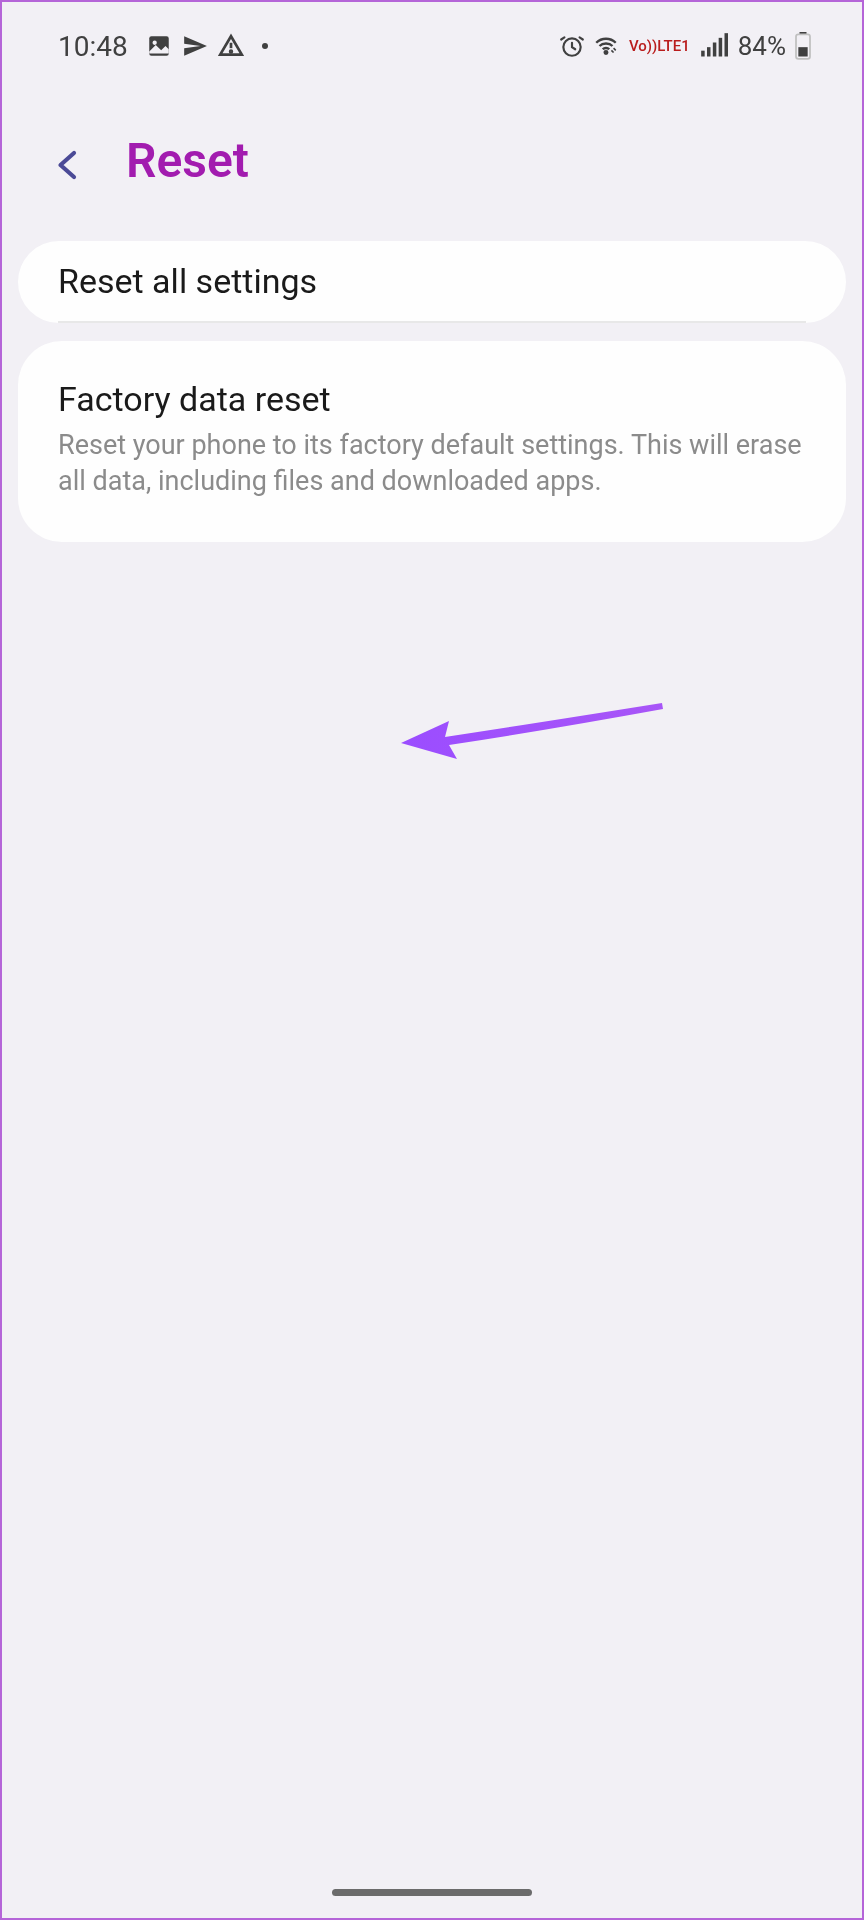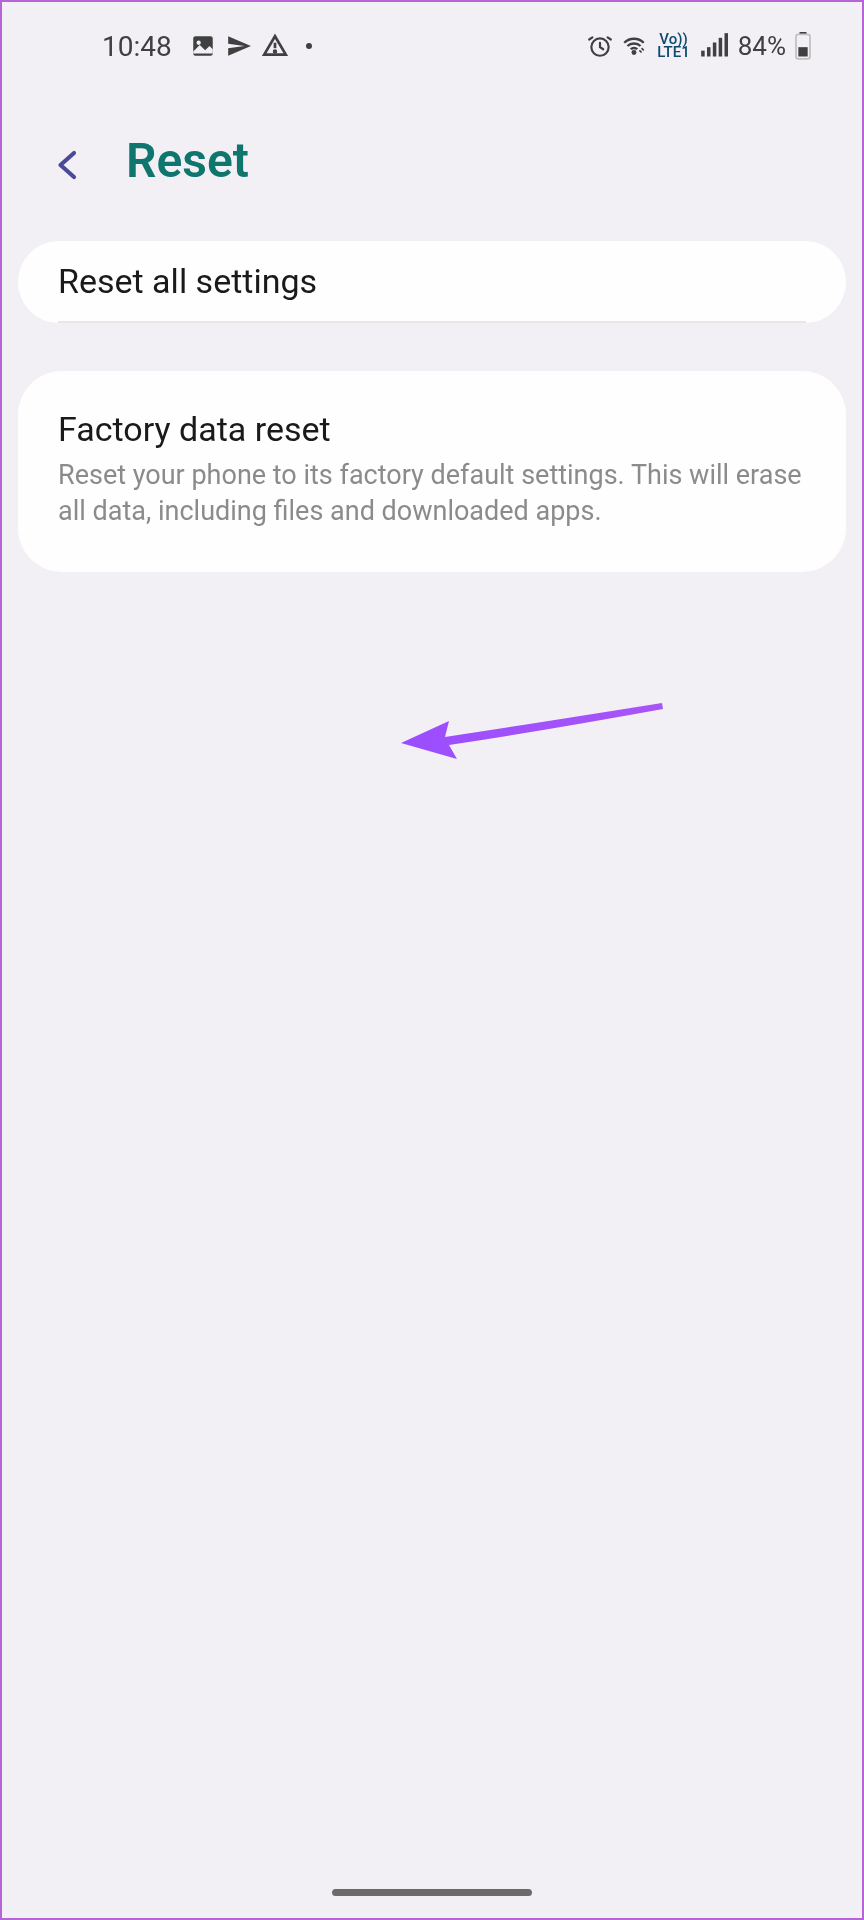--- a/index.html
+++ b/index.html
@@ -28,21 +28,20 @@
     .status-left {
       display: flex;
       align-items: center;
       gap: 12px;
     }
     
     .status-time {
       font-size: 28px;
       font-weight: 400;
       color: #404040;
-      margin-left: 44px;
     }
     
     .status-icons-left {
       display: flex;
       align-items: center;
       gap: 10px;
       margin-left: 6px;
     }
     
     .status-right {
@@ -73,21 +72,21 @@
     
     .back-chevron {
       width: 36px;
       height: 36px;
       cursor: pointer;
     }
     
     .page-title {
       font-size: 48px;
       font-weight: 600;
-      color: #0f766e;
+      color: #a21caf;
     }
     
     .card {
       background: #fefefe;
       border-radius: 44px;
       margin: 12px 16px;
     }
     
     .list-item {
       padding: 20px 40px;
@@ -108,21 +107,21 @@
       line-height: 1.35;
     }
     
     .divider {
       height: 1px;
       background: #e8e8e8;
       margin: 0 40px;
     }
     
     .card-2 {
-      margin-top: 48px;
+      margin-top: 18px;
     }
     
     .list-item-2 {
       padding: 38px 40px 42px 40px;
     }
     
     .annotation-arrow {
       position: absolute;
       top: 693px;
       left: 395px;
@@ -137,25 +136,25 @@
       left: 50%;
       transform: translateX(-50%);
       width: 200px;
       height: 7px;
       background: #6b6b6b;
       border-radius: 4px;
     }
     
     .lte-box {
       display: flex;
-      flex-direction: column;
+      flex-direction: row;
       align-items: center;
       line-height: 0.85;
       font-size: 15px;
-      color: #0c4a6e;
+      color: #b91c1c;
       font-weight: 500;
       margin: 0 2px;
     }
     
     .dot-separator {
       width: 6px;
       height: 6px;
       background: #404040;
       border-radius: 50%;
       margin-left: 8px;

